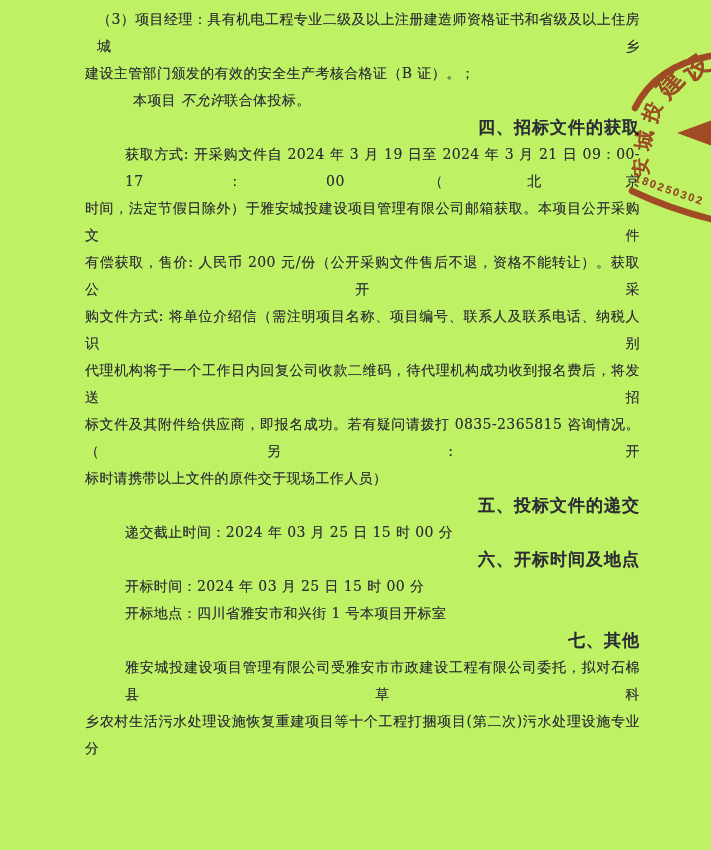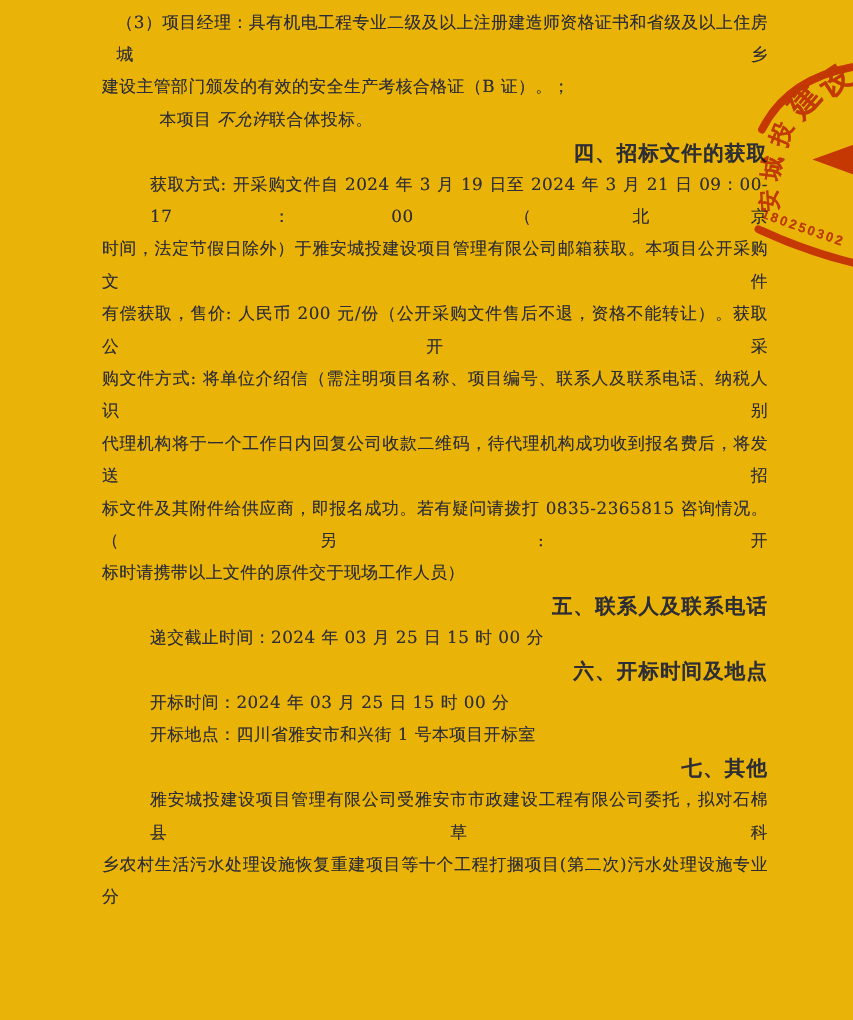--- a/index.html
+++ b/index.html
@@ -1,21 +1,21 @@
 <!DOCTYPE html>
 <html><head>
 <meta charset="utf-8">
 <style>
   html,body{margin:0;padding:0;}
   body{background:#e8e8e8;}
   .page{
     position:relative;
     width:711px;height:850px;
     margin:0 auto;
-    background:#eab308;
+    background:#bef264;
     overflow:hidden;
     box-sizing:border-box;
     padding:6px 71px 0 85px;
     font-family:"DejaVu Serif","Liberation Serif",serif;
     font-size:14px;
     color:#2d2d35;
     text-shadow:0 0 .5px rgba(45,45,53,.5);
   }
   .l{
     display:block;
@@ -64,21 +64,21 @@
 
   <div class="l h i18">四、招标文件的获取</div>
   <div class="l fill i40">获取方式: 开采购文件自 2024 年 3 月 19 日至 2024 年 3 月 21 日 09：00-17：00（北京</div>
   <div class="l fill">时间，法定节假日除外）于雅安城投建设项目管理有限公司邮箱获取。本项目公开采购文件</div>
   <div class="l fill">有偿获取，售价: 人民币 200 元/份（公开采购文件售后不退，资格不能转让）。获取公开采</div>
   <div class="l fill">购文件方式: 将单位介绍信（需注明项目名称、项目编号、联系人及联系电话、纳税人识别</div>
   <div class="l fill">代理机构将于一个工作日内回复公司收款二维码，待代理机构成功收到报名费后，将发送招</div>
   <div class="l fill">标文件及其附件给供应商，即报名成功。若有疑问请拨打 0835-2365815 咨询情况。（另: 开</div>
   <div class="l">标时请携带以上文件的原件交于现场工作人员）</div>
 
-  <div class="l h i18">五、联系人及联系电话</div>
+  <div class="l h i18">五、投标文件的递交</div>
   <div class="l i40">递交截止时间：2024 年 03 月 25 日  15 时 00 分</div>
 
   <div class="l h i18">六、开标时间及地点</div>
   <div class="l i40">开标时间：2024 年 03 月 25 日  15 时 00 分</div>
   <div class="l i40">开标地点：四川省雅安市和兴街 1 号本项目开标室</div>
 
   <div class="l h i18">七、其他</div>
   <div class="l fill i40">雅安城投建设项目管理有限公司受雅安市市政建设工程有限公司委托，拟对石棉县草科</div>
   <div class="l fill">乡农村生活污水处理设施恢复重建项目等十个工程打捆项目(第二次)污水处理设施专业分</div>
 

